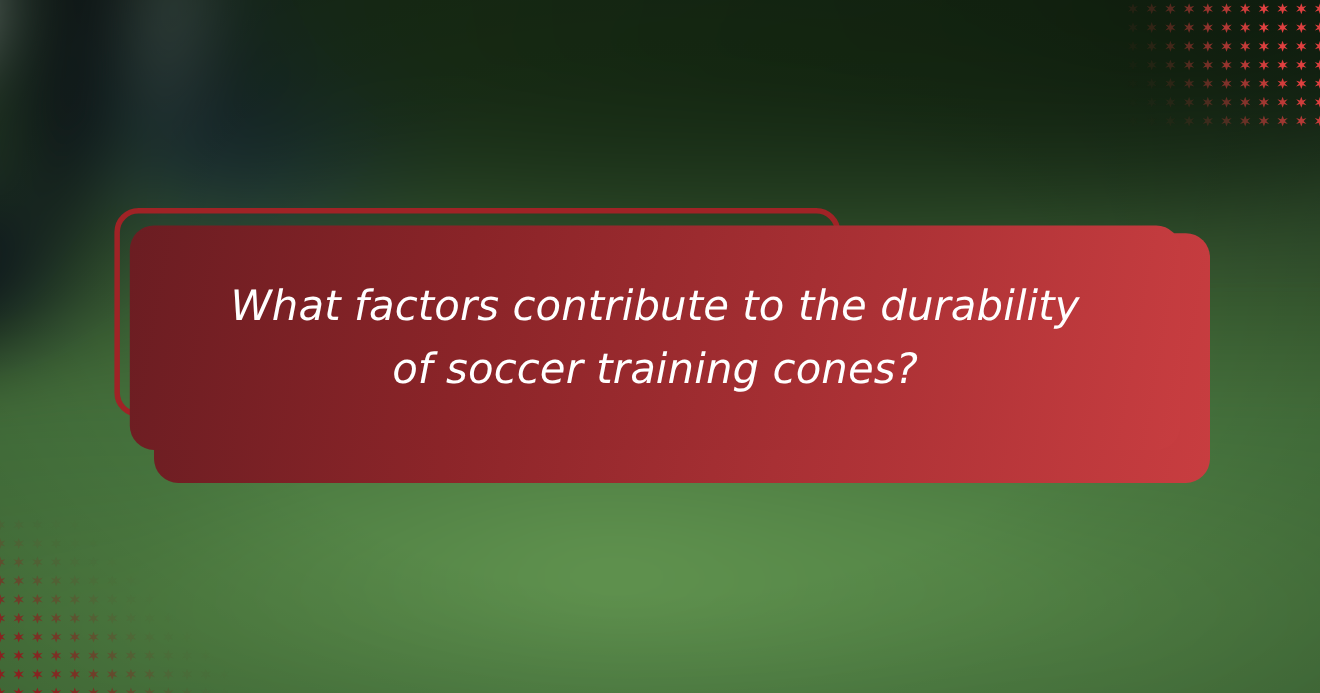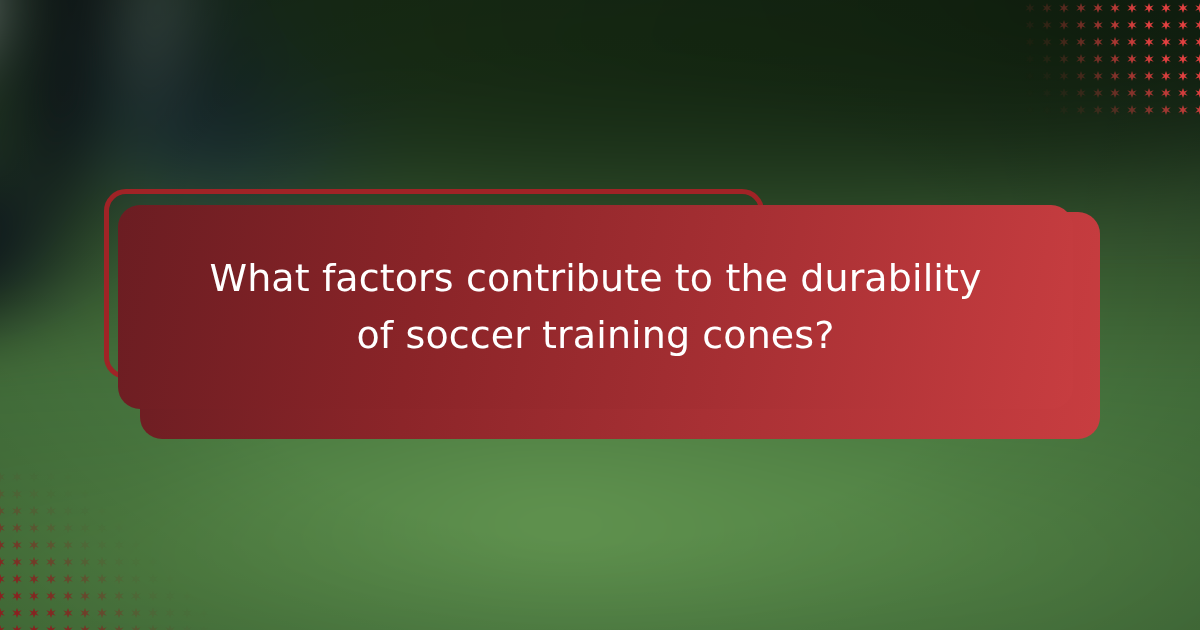--- a/index.html
+++ b/index.html
@@ -105,20 +105,21 @@
   .card-title {
     margin: 0;
     padding: 0 60px;
     color: #ffffff;
     font-size: 38px;
     font-weight: 400;
     line-height: 57px;
     text-align: center;
     letter-spacing: 0.1px;
     max-width: 780px;
+    font-style: italic;
   }
 </style>
 </head>
 <body>
 
 <div id="stage">
 
   <div class="bg-photo"></div>
   <div class="bg-vignette"></div>
 

